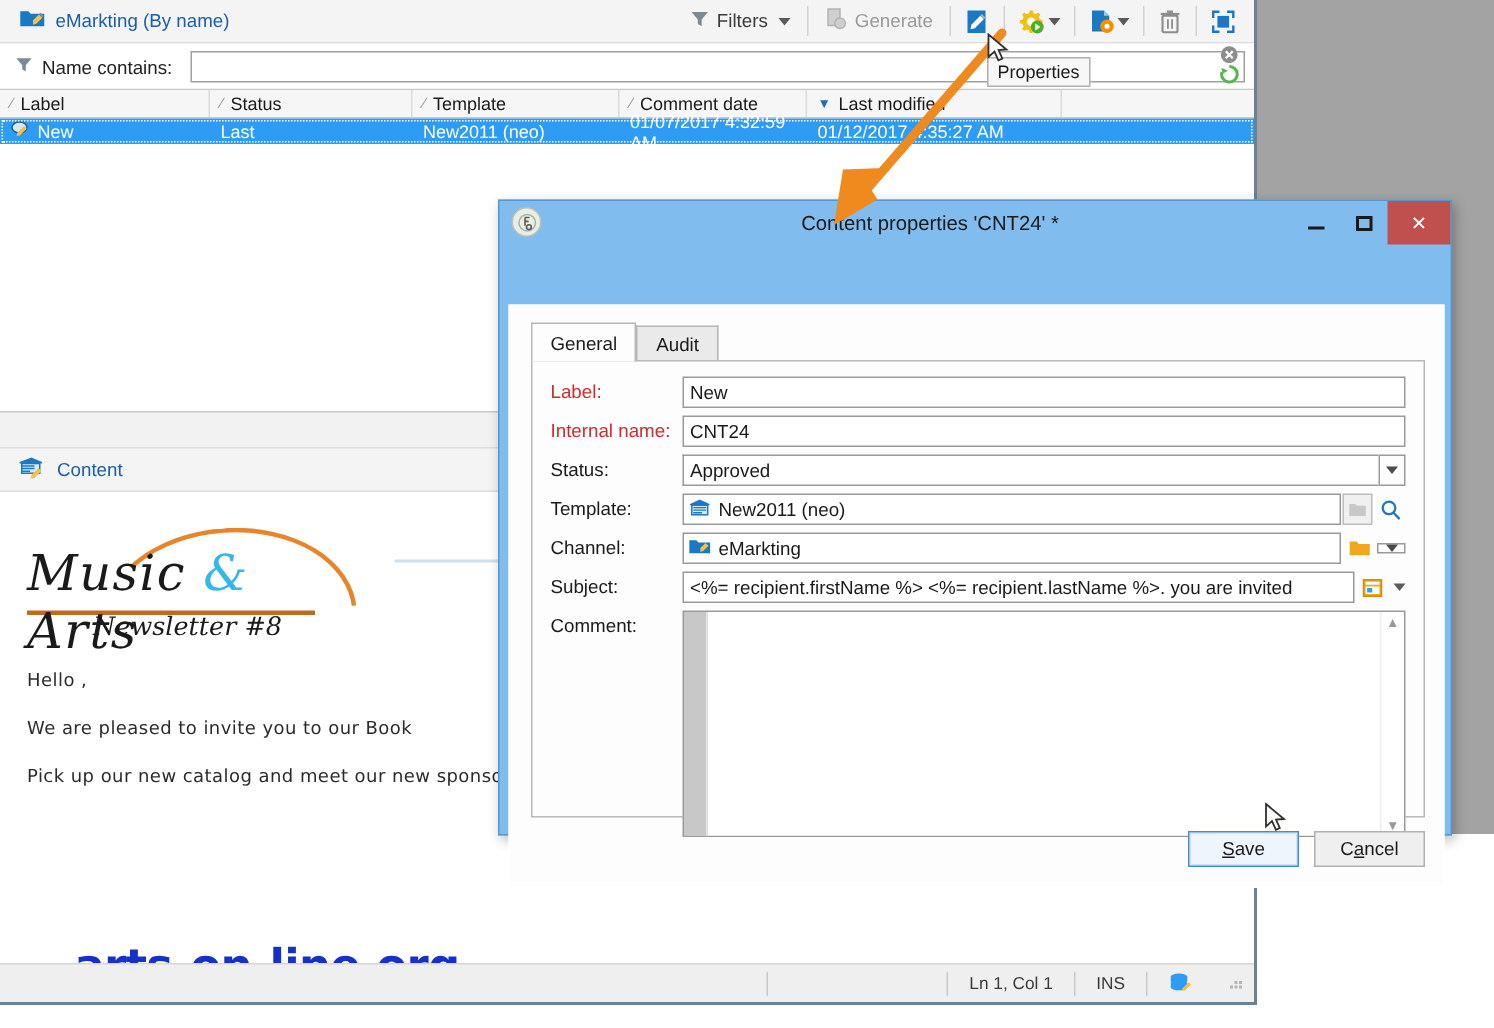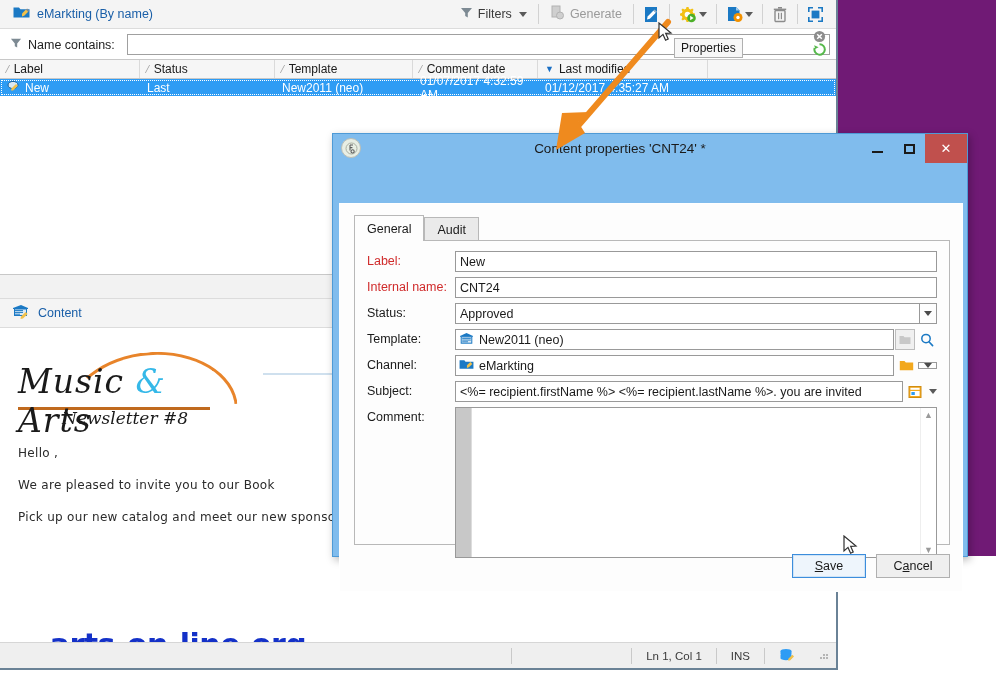--- a/index.html
+++ b/index.html
@@ -5,21 +5,21 @@
   * { box-sizing: border-box; }
   html, body {
     margin: 0; padding: 0;
     width: 996px; height: 685px;
     background: #ffffff;
     font-family: "Liberation Sans", sans-serif;
     font-size: 12px;
     color: #1a1a1a;
     overflow: hidden;
   }
-  #root { position: relative; width: 996px; height: 556px; background: #701a75; }
+  #root { position: relative; width: 996px; height: 556px; background: #a3a3a3; }
 
   
   #app-window {
     position: absolute; left: 0; top: 0; width: 838px; height: 670px;
     background: #ffffff;
     border-right: 2px solid #6a8296;
     border-bottom: 2px solid #6a8296;
   }
 
   
@@ -216,21 +216,21 @@
     font-family:"Liberation Sans", sans-serif;
   }
   .dbtn.default { border:1px solid #3c8ddc; box-shadow: inset 0 0 0 1px #cfe4f7; background:#eef5fc;}
   .dbtn u { text-decoration: underline; }
 
   
   .tooltip {
     position:absolute; left: 658px; top: 38px;
     background:#f7f7f7; border:1px solid #b0b0b0;
     font-size:12px; color:#1a1a1a; padding: 2px 6px; height: 20px;
-    display:flex; align-items:center; z-index: 40; margin-left: 16px;
+    display:flex; align-items:center; z-index: 40;
   }
   #arrow-layer { position:absolute; left:0; top:0; width:996px; height:685px; pointer-events:none; z-index: 35; }
   .cursor { position:absolute; z-index: 45; }
 </style>
 </head>
 <body>
 
 <div id="root">
 
   <div id="app-window">

